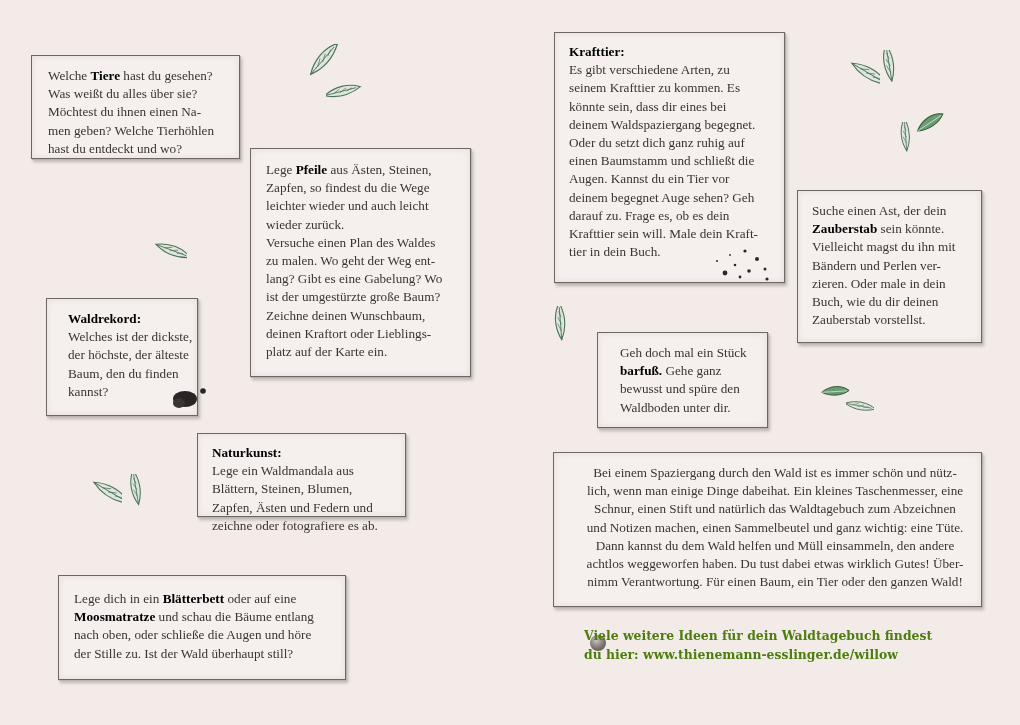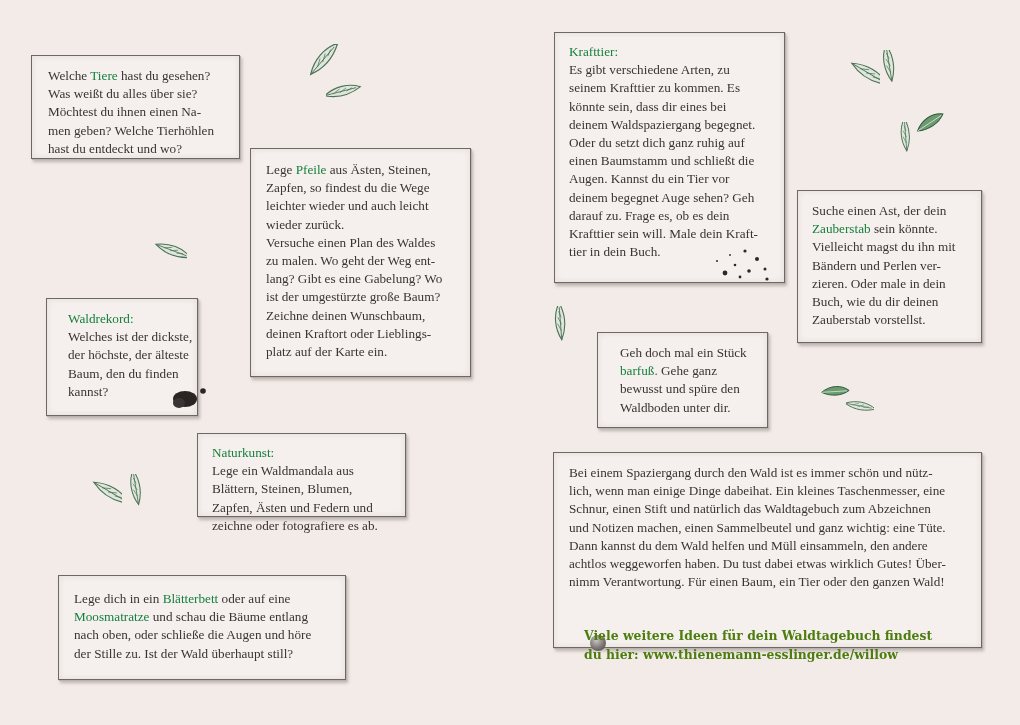--- a/index.html
+++ b/index.html
@@ -12,21 +12,21 @@
   .card {
     position:absolute;
     background:#f5f0ed;
     border:1.5px solid #6e6863;
     box-shadow: 1px 1px 0 #b9b2ad, 2px 3px 3px rgba(90,80,75,0.35), inset 0 0 6px rgba(150,140,135,0.18);
     box-sizing:border-box;
     font-size:13.2px;
     line-height:18.2px;
   }
   .card p { margin:0; }
-  .card b { font-weight:normal; color:#15803d; }
+  .card b { font-weight:bold; color:#000000; }
   .leaf { position:absolute; }
   .splat { position:absolute; }
   .footer {
     position:absolute; left:584px; top:627px;
     font-family:"DejaVu Serif", serif; font-weight:bold;
     font-size:12.4px; line-height:18.5px; color:#4d7c0f;
   }
   .coin {
     position:absolute; left:590px; top:635px; width:16px; height:16px; border-radius:50%;
     background: radial-gradient(circle at 40% 35%, #c9c3bf 0%, #7a7370 55%, #4a4441 100%);
@@ -129,21 +129,21 @@
 </div>
 
 <div class="card" style="left:197px;top:433px;width:209px;height:84px;padding:10px 0 0 14px;">
   <p><b>Naturkunst:</b></p>
   <p>Lege ein Waldmandala aus</p>
   <p>Blättern, Steinen, Blumen,</p>
   <p>Zapfen, Ästen und Federn und</p>
   <p>zeichne oder fotografiere es ab.</p>
 </div>
 
-<div class="card" style="left:553px;top:452px;width:429px;height:196px;padding:11px 0 0 15px;">
+<div class="card" style="left:553px;top:452px;width:429px;height:155px;padding:11px 0 0 15px;text-align:center;">
   <p>Bei einem Spaziergang durch den Wald ist es immer schön und nütz-</p>
   <p>lich, wenn man einige Dinge dabeihat. Ein kleines Taschenmesser, eine</p>
   <p>Schnur, einen Stift und natürlich das Waldtagebuch zum Abzeichnen</p>
   <p>und Notizen machen, einen Sammelbeutel und ganz wichtig: eine Tüte.</p>
   <p>Dann kannst du dem Wald helfen und Müll einsammeln, den andere</p>
   <p>achtlos weggeworfen haben. Du tust dabei etwas wirklich Gutes! Über-</p>
   <p>nimm Verantwortung. Für einen Baum, ein Tier oder den ganzen Wald!</p>
 </div>
 
 <div class="card" style="left:58px;top:575px;width:288px;height:105px;padding:14px 0 12px 15px;">

